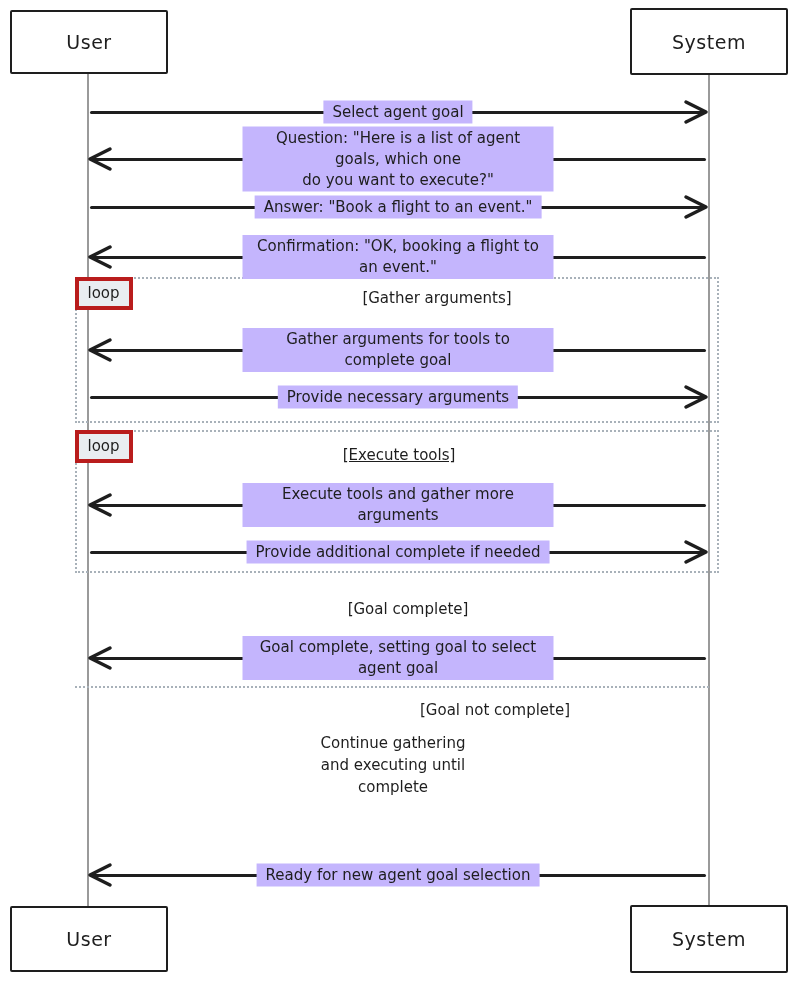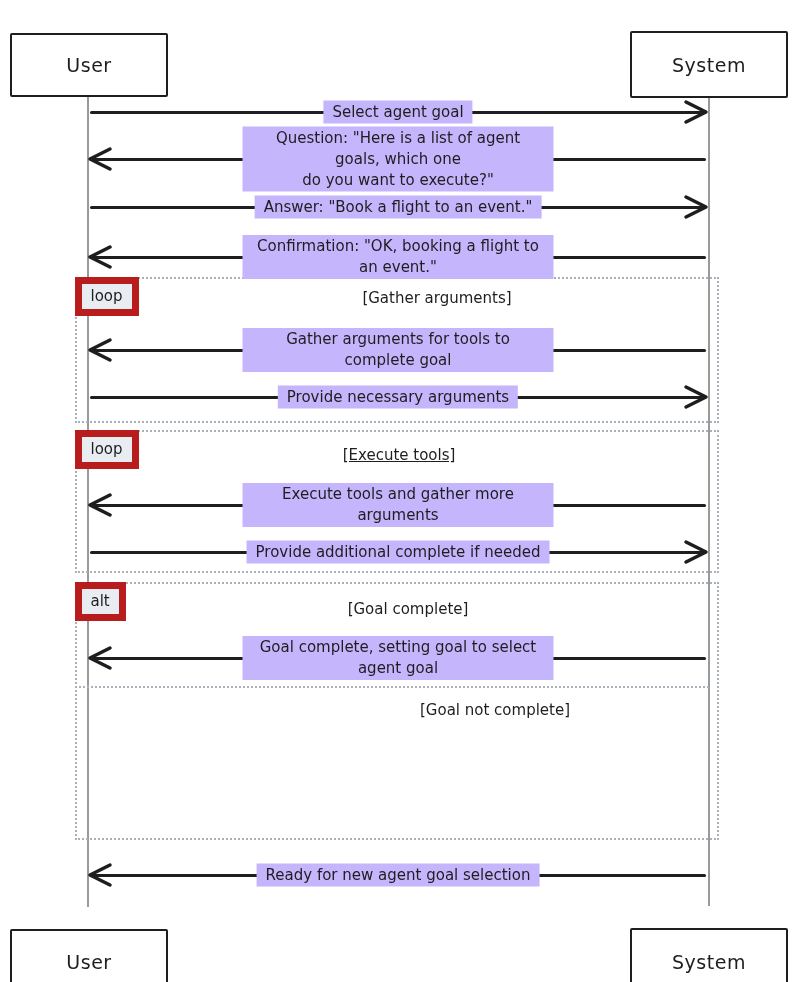--- a/index.html
+++ b/index.html
@@ -17,40 +17,39 @@
     background: #ffffff;
     border: 2.5px solid #1e1e1e;
     border-radius: 2px;
     display: flex;
     align-items: center;
     justify-content: center;
     font-size: 19px;
     letter-spacing: 0.5px;
     box-sizing: border-box;
     z-index: 5;
-    margin-top: 23px;
   }
   .lifeline {
     position: absolute;
     width: 2px;
     background: #9a9a9a;
     z-index: 0;
   }
   .frame {
     position: absolute;
     border: 2.5px dotted #a8b1b9;
     box-sizing: border-box;
     z-index: 1;
   }
   .frame-chip {
     position: absolute;
     top: -2.5px;
     left: -2.5px;
     background: #e9edf1;
-    border: 7px solid #b91c1c;
+    border: 4px solid #b91c1c;
     padding: 3px 9px 4px 9px;
     font-size: 15px;
     color: #1e1e1e;
     z-index: 4;
   }
   .frame-cond {
     position: absolute;
     transform: translate(-50%, -50%);
     font-size: 15px;
     white-space: nowrap;
@@ -141,26 +140,26 @@
   <div class="frame" style="left:75px; top:277px; width:644px; height:146px;">
     <div class="frame-chip">loop</div>
   </div>
   <div class="frame-cond" style="left:437px; top:291px;">[Gather arguments]</div>
 
   <div class="frame" style="left:75px; top:430px; width:644px; height:143px;">
     <div class="frame-chip">loop</div>
   </div>
   <div class="frame-cond" style="left:399px; top:448px;text-decoration:underline;">[Execute tools]</div>
 
-  <div class="frame" style="left:75px; top:582px; width:644px; height:258px;">
-    <div class="frame-chip">alt</div>
-  </div>
   <div class="frame-cond" style="left:408px; top:602px;">[Goal complete]</div>
   <div class="alt-divider"></div>
   <div class="frame-cond" style="left:495px; top:703px;">[Goal not complete]</div>
+  <div class="note">Continue gathering
+and executing until
+complete</div>
 
   <div class="msg" style="top:112px;">
     <div class="line"></div>
     <span class="head right">
       <svg width="30" height="28" viewBox="0 0 30 28">
           <path d="M5 4 L25 14 L5 24" stroke="#1e1e1e" stroke-width="3.5" fill="none" stroke-linecap="round" stroke-linejoin="round"></path>
         </svg>
     </span>
     <span class="label">Select agent goal</span>
   </div>

